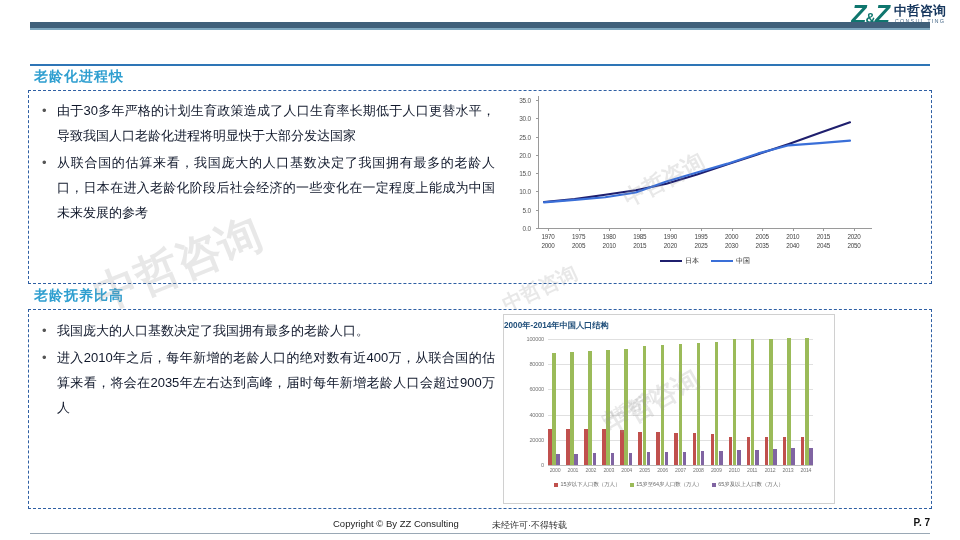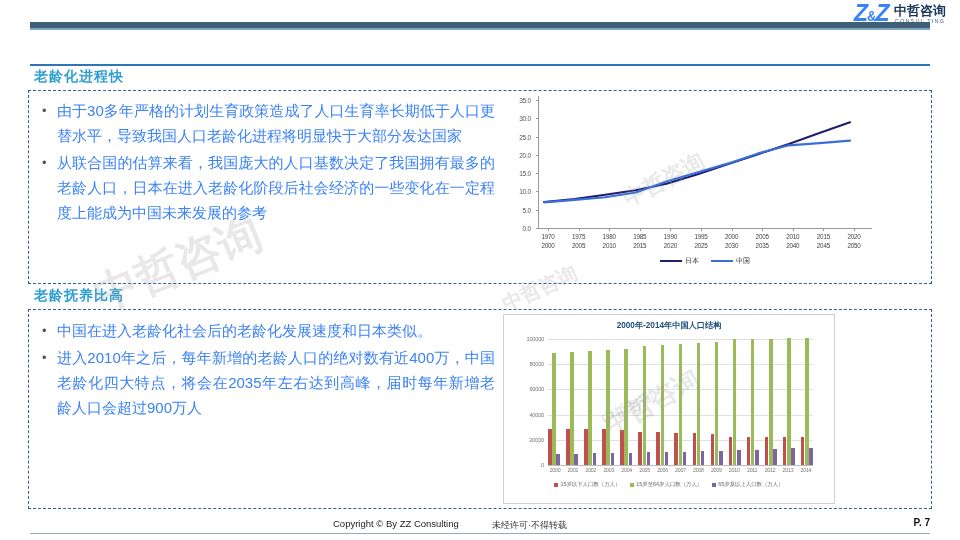--- a/index.html
+++ b/index.html
@@ -7,22 +7,22 @@
     width:960px;height:540px;overflow:hidden;
     background:#ffffff;
     font-family:"Liberation Sans","DejaVu Sans",sans-serif;
     position:relative;
   }
   .slide{position:absolute;inset:0;width:960px;height:540px;background:#fff;}
 
   
   .logo{position:absolute;right:14px;top:2px;display:flex;align-items:flex-start;gap:5px;}
   .logo-zz{
-    font-family:Liberation Mono, monospace;
-    font-size:25px;font-weight:bold;color:#3b82f6;letter-spacing:-1px;
+    font-family:Liberation Sans, sans-serif;
+    font-size:25px;font-weight:bold;color:#0f766e;letter-spacing:-1px;
     line-height:1;position:relative;top:0px;
     font-style:italic;
   }
   .logo-zz .amp{font-size:14px;font-style:normal;}
   .logo-cn{display:flex;flex-direction:column;align-items:center;line-height:1;padding-top:2px;}
   .logo-cn-main{font-size:13px;font-weight:bold;color:#17375e;letter-spacing:0px;}
   .logo-cn-sub{font-size:5.5px;color:#4a6b8a;letter-spacing:1.2px;margin-top:2px;}
 
   
   .rule-top{position:absolute;left:30px;top:22px;width:900px;height:6px;background:#40607a;}
@@ -49,21 +49,21 @@
   .dash-box{position:absolute;border:1.5px dashed #2e5fa3;}
   #box1{left:28px;top:90px;width:902px;height:192px;}
   #box2{left:28px;top:309px;width:902px;height:198px;}
 
   
   .bullets{position:absolute;list-style:none;margin:0;padding:0;}
   #bullets1{left:40px;top:98px;width:455px;}
   #bullets2{left:40px;top:318px;width:455px;}
   .bullets li{
     position:relative;padding-left:17px;margin-bottom:2px;
-    font-size:15px;line-height:25px;color:#3b82f6;
+    font-size:13px;line-height:25px;color:#0f172a;
     font-family:"Liberation Sans","DejaVu Sans",sans-serif;
     text-align:justify;
   }
   .bullets li:before{
     content:"\2022";position:absolute;left:2px;top:0;color:#555;font-size:13px;
   }
 
   
   #chart1{position:absolute;left:498px;top:96px;width:428px;height:184px;}
   .lc-plot{position:absolute;left:40px;top:4px;width:332px;height:128px;}
@@ -85,21 +85,21 @@
     position:absolute;left:40px;top:160px;width:334px;
     display:flex;justify-content:center;gap:12px;align-items:center;
     font-size:7px;color:#333;
   }
   .lc-legend .key{display:flex;align-items:center;gap:3px;}
   .lc-legend .swatch{display:inline-block;width:22px;height:2.5px;}
 
   
   #chart2{position:absolute;left:503px;top:314px;width:330px;height:188px;border:1px solid #d0d0d0;background:#fff;}
   .bc-title{
-    position:absolute;left:0;top:5px;width:100%;text-align:center;
+    position:absolute;left:0;top:5px;width:100%;
     font-size:8.2px;color:#1f4e79;font-weight:bold;letter-spacing:0px;
   }
   .bc-plot{position:absolute;left:44px;top:24px;width:265px;height:126px;}
   .bc-grid{position:absolute;left:0;width:100%;height:1px;background:#e0e0e0;}
   .bc-ytick{
     position:absolute;right:2px;font-size:5.6px;color:#777;transform:translateY(-50%);
     letter-spacing:-0.2px;
   }
   .bc-bars{position:absolute;left:0;bottom:0;width:100%;height:126px;display:flex;
            align-items:flex-end;justify-content:space-between;}
@@ -216,22 +216,22 @@
       <div class="lc-xlab" style="left: 294.8px;"><span>2010</span><br><span>2040</span></div>
       <div class="lc-xtickmark" style="left: 325.4px;"></div>
       <div class="lc-xlab" style="left: 325.4px;"><span>2015</span><br><span>2045</span></div>
       <div class="lc-xtickmark" style="left: 356px;"></div>
       <div class="lc-xlab" style="left: 356px;"><span>2020</span><br><span>2050</span></div>
     </div>
 
   <div class="sec-head" id="sec2-head">老龄抚养比高</div>
   <div class="dash-box" id="box2"></div>
   <ul class="bullets" id="bullets2">
-    <li>中国在进入老龄化社会后的老龄化发展速度和日本类似。</li>
-    <li>进入2010年之后，每年新增的老龄人口的绝对数有近400万，中国老龄化四大特点，将会在2035年左右达到高峰，届时每年新增老龄人口会超过900万人</li>
+    <li>我国庞大的人口基数决定了我国拥有最多的老龄人口。</li>
+    <li>进入2010年之后，每年新增的老龄人口的绝对数有近400万，从联合国的估算来看，将会在2035年左右达到高峰，届时每年新增老龄人口会超过900万人</li>
   </ul>
 
   <div id="chart2">
     <div class="bc-title">2000年-2014年中国人口结构</div>
     <div class="bc-plot">
       <div id="bc-grid-holder">
           <div class="bc-grid" style="top: 126px;"></div>
           <div class="bc-grid" style="top: 100.8px;"></div>
           <div class="bc-grid" style="top: 75.6px;"></div>
           <div class="bc-grid" style="top: 50.4px;"></div>

